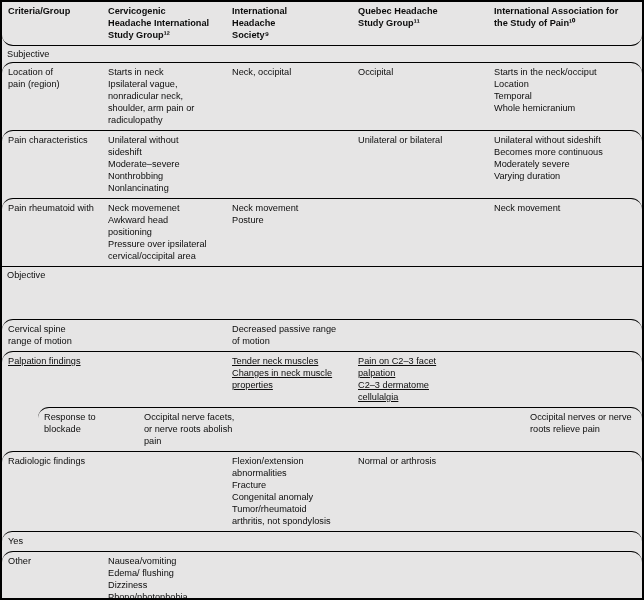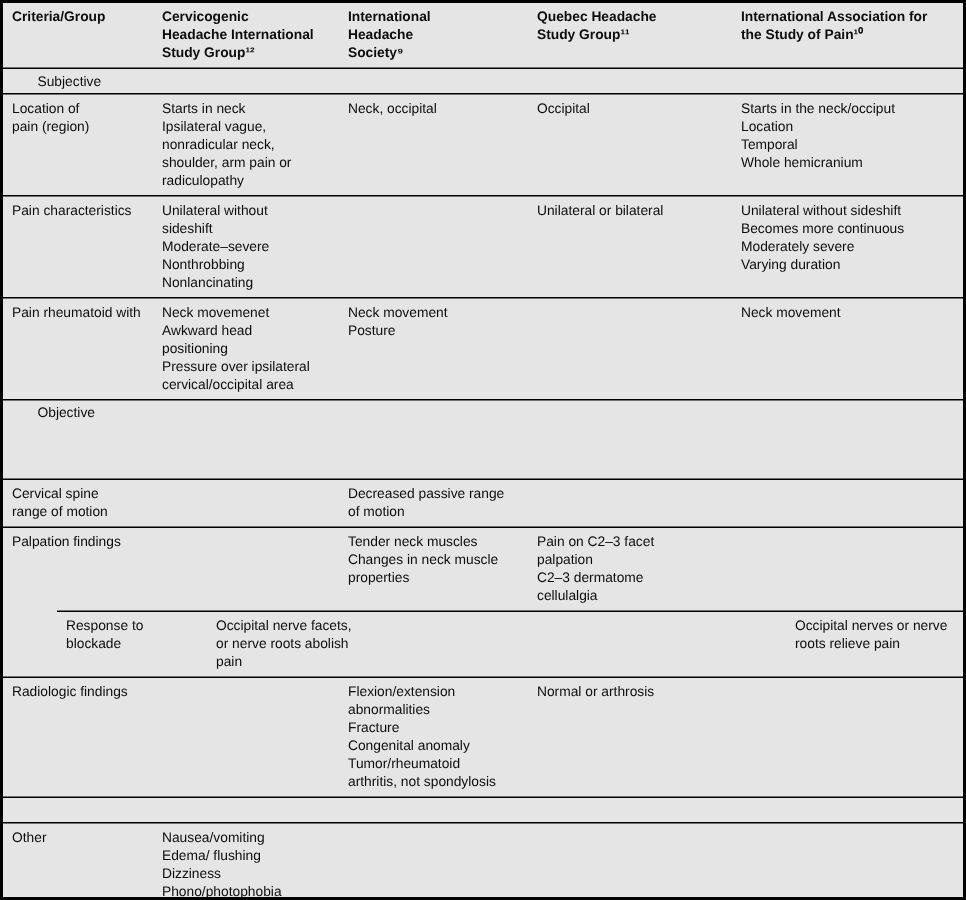--- a/index.html
+++ b/index.html
@@ -20,43 +20,44 @@
     background: var(--bg);
     color: var(--text);
     font-size: 9.2px;
     line-height: 12px;
     overflow: hidden;
   }
   .row {
     display: grid;
     grid-template-columns: 100px 124px 126px 136px 154px;
     border-top: 1px solid var(--border);
+    border-radius: 11px;
   }
   .row.header-row {
     border-top: none;
     border-bottom: 1px solid var(--border);
     font-weight: bold;
   }
   .section-row {
     border-top: 1px solid var(--border);
     display: block;
   }
   .cell {
     padding: 3px 2px 4px 6px;
     white-space: pre-line;
   }
-  .section-row .cell { padding: 2px 2px 2px 23px; }
+  .section-row .cell { padding: 2px 2px 2px 5px; }
   
   .h-header    { min-height: 40px; }
   .h-section   { min-height: 15px; }
   .h-location  { min-height: 62px; }
   .h-painchar  { min-height: 63px; }
   .h-painincr  { min-height: 66px; }
   .h-cspine    { min-height: 30px; margin-top: 36px; }
-  .h-palpation { min-height: 52px; }
+  .h-palpation { min-height: 52px; text-decoration: underline; }
   .h-blockade  { min-height: 42px; margin-left: 36px; }
   .h-radiologic{ min-height: 71px; }
   .h-trauma    { min-height: 17px; }
   .h-other     { min-height: 118px; }
 </style>
 </head>
 <body>
 
 <div class="table">
 
@@ -168,20 +169,21 @@
 abnormalities
 Fracture
 Congenital anomaly
 Tumor/rheumatoid
 arthritis, not spondylosis</div>
     <div class="cell">Normal or arthrosis</div>
     <div class="cell"></div>
   </div>
 
   <div class="row h-trauma">
+    <div class="cell">Yes</div>
     <div class="cell"></div>
     <div class="cell"></div>
     <div class="cell"></div>
   </div>
 
   <div class="row h-other">
     <div class="cell">Other</div>
     <div class="cell">Nausea/vomiting
 Edema/ flushing
 Dizziness

